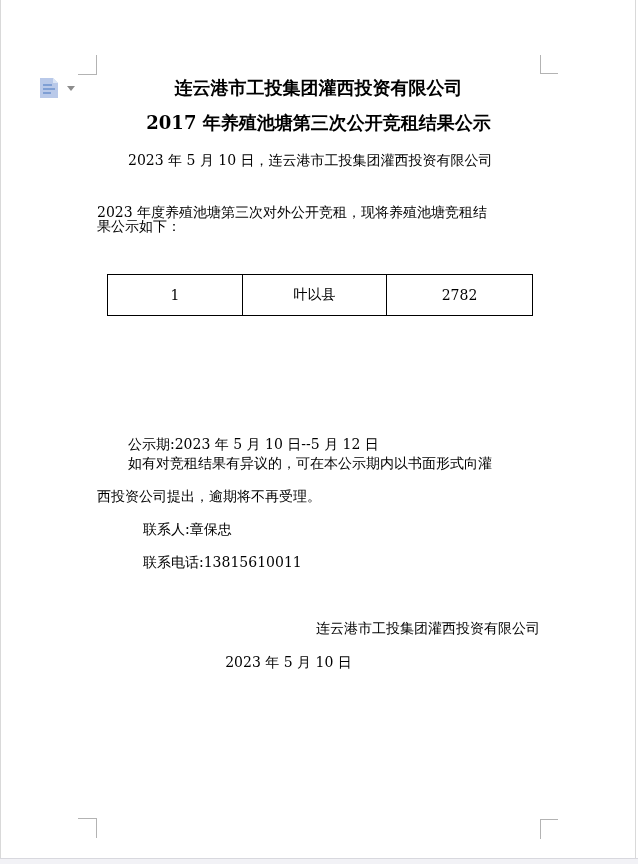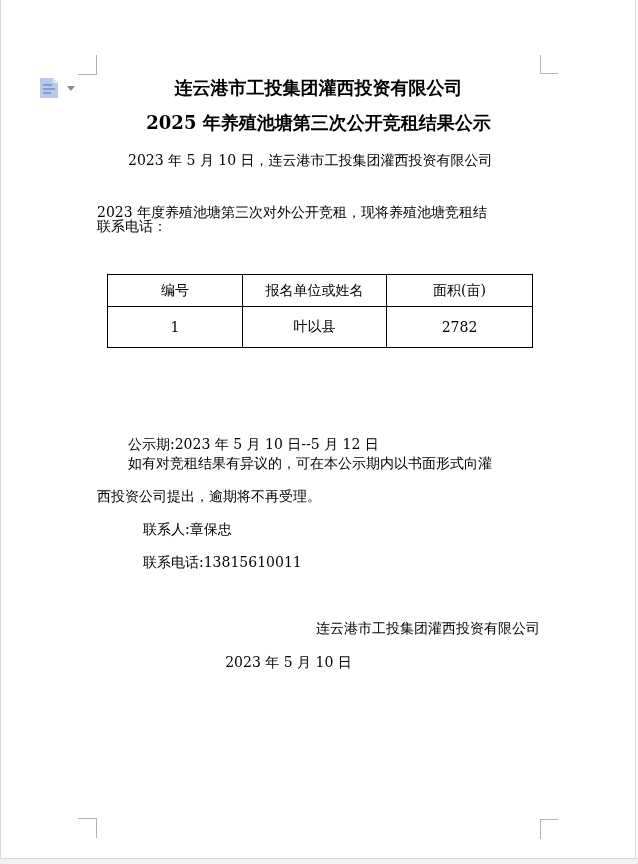--- a/index.html
+++ b/index.html
@@ -87,33 +87,28 @@
       <path d="M15 2 l5 5 h-5 z" fill="#dbe5f5"></path>
       <rect x="5" y="8" width="9" height="2" fill="#7f9fd4"></rect>
       <rect x="5" y="12" width="12" height="2" fill="#7f9fd4"></rect>
       <rect x="5" y="16" width="8" height="2" fill="#7f9fd4"></rect>
     </svg>
   </span>
   <span id="paste-arrow"></span>
 </div>
 
 <div id="title-1" class="doc-title">连云港市工投集团灌西投资有限公司</div>
-<div id="title-2" class="doc-title">2025 年养殖池塘第三次公开竞租结果公示</div>
+<div id="title-2" class="doc-title">2017 年养殖池塘第三次公开竞租结果公示</div>
 
 <div id="intro-1" class="line">2023 年 5 月 10 日，连云港市工投集团灌西投资有限公司</div>
 <div id="intro-2" class="line">2023 年度养殖池塘第三次对外公开竞租，现将养殖池塘竞租结</div>
-<div id="intro-3" class="line">联系电话：</div>
+<div id="intro-3" class="line">果公示如下：</div>
 
 <table id="result-table">
   <tbody>
-      <tr class="hdr">
-    <td class="c1">编号</td>
-    <td class="c2">报名单位或姓名</td>
-    <td class="c3">面积(亩)</td>
-  </tr>
   <tr class="data">
     <td class="c1">1</td>
     <td class="c2">叶以县</td>
     <td class="c3">2782</td>
   </tr>
 </tbody>
   </table>
 
 <div id="period-line" class="line">公示期:2023 年 5 月 10 日--5 月 12 日</div>
 <div id="objection-1" class="line">如有对竞租结果有异议的，可在本公示期内以书面形式向灌</div>

